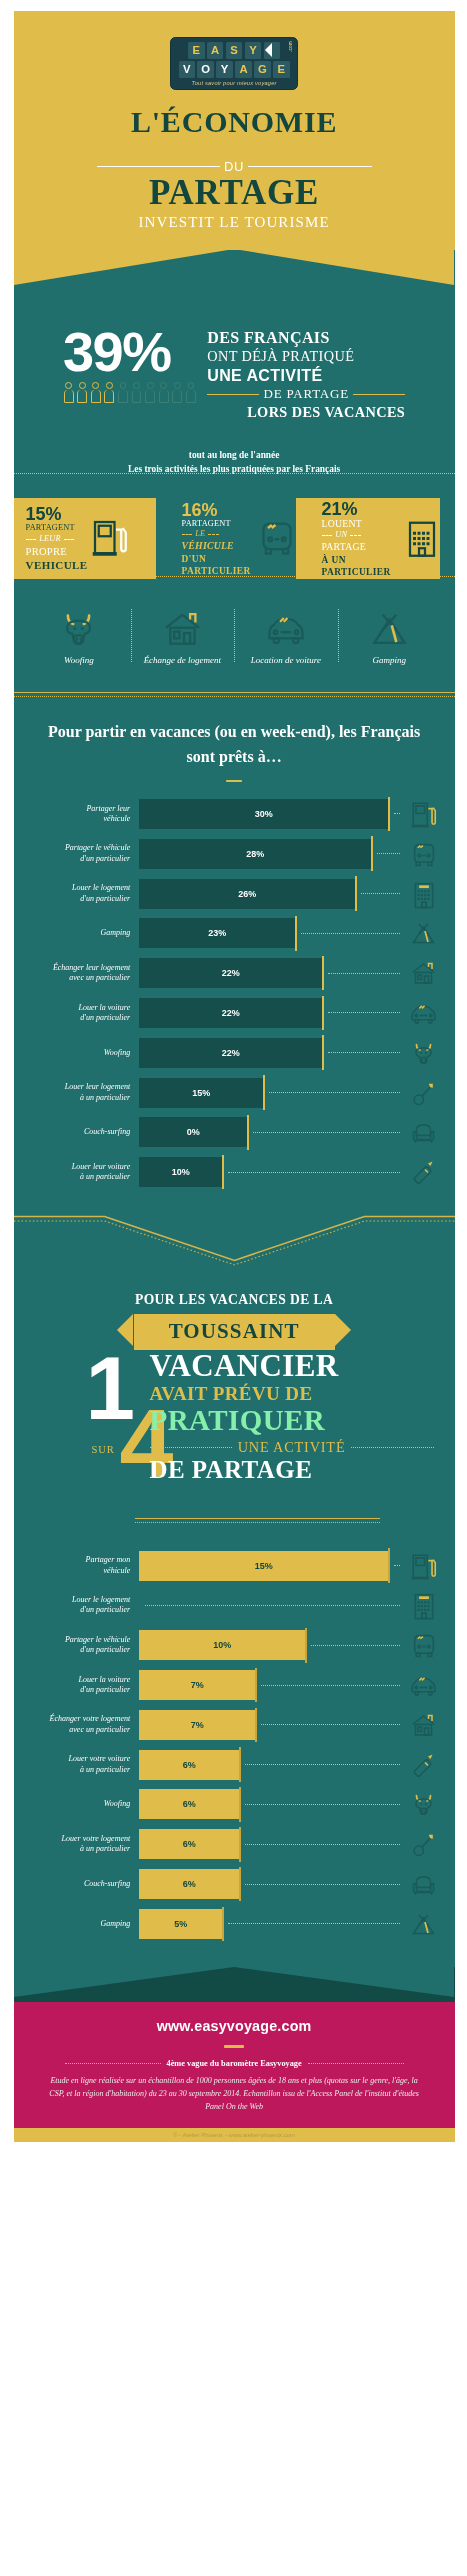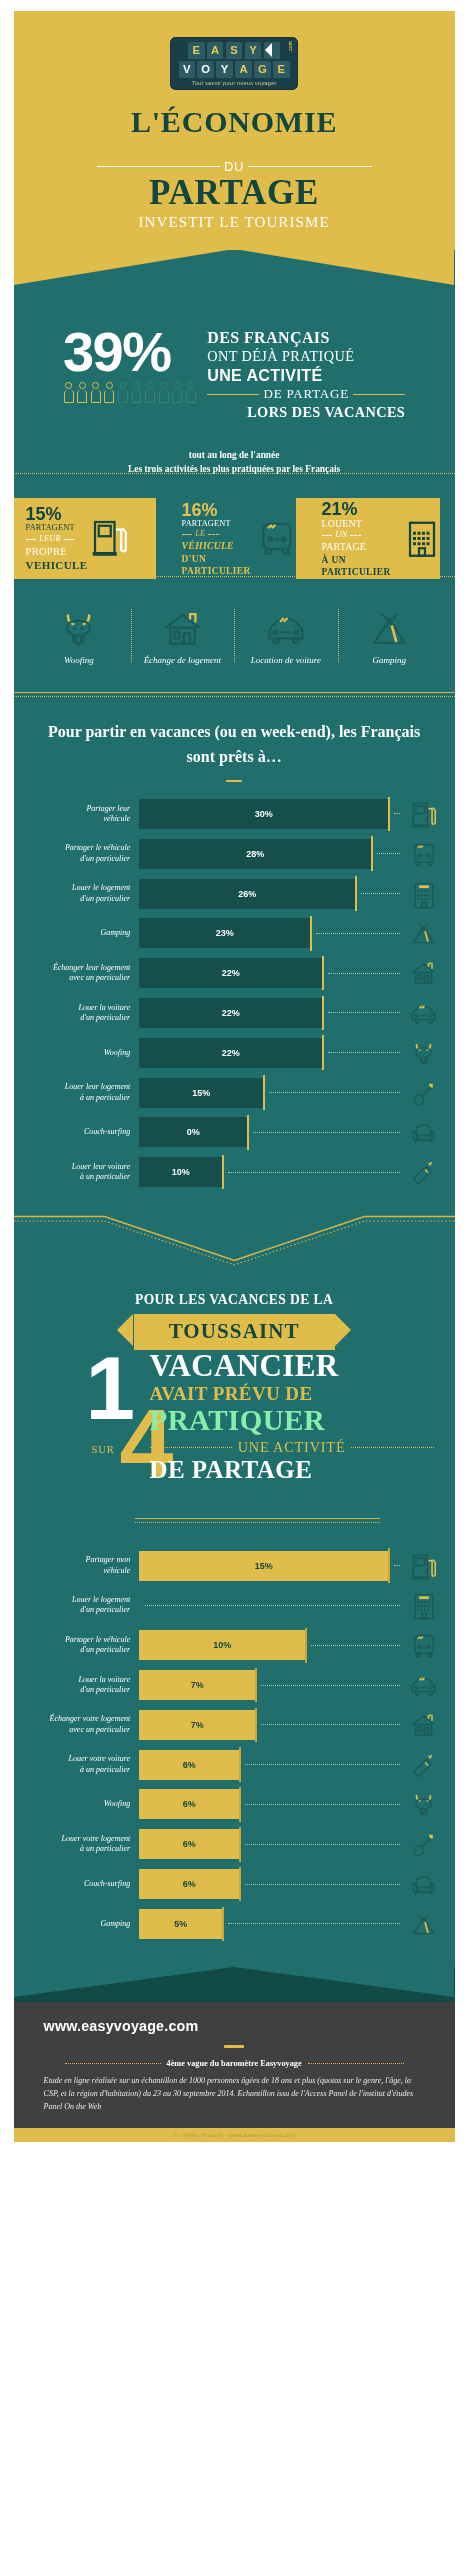--- a/index.html
+++ b/index.html
@@ -298,21 +298,21 @@
 
   
   .foot-chev { height:35px; position:relative; background:#124a46; }
   .foot-chev:before {
     content:""; position:absolute; left:0; top:0;
     width:0;height:0;
     border-left:220px solid #216f6c;
     border-right:220px solid #216f6c;
     border-bottom:30px solid transparent;
   }
-  .footer { background:#404040; padding:16.6px 30px 15px 30px; text-align:left; }
+  .footer { background:#be185d; padding:16.6px 30px 15px 30px; text-align:center; }
   .f-url {
     color:#ffffff; font-family:"Liberation Sans",sans-serif; font-weight:bold;
     font-size:14.3px; letter-spacing:0.2px;
   }
   .f-dash { width:19.6px;height:3px;background:#e0bd4a;margin:10.6px auto 10.6px auto;border-radius:0.8px;}
   .f-baro-row { display:flex; align-items:center; gap:6px; padding:0 21px; }
   .f-baro-rule { flex:1; height:0; border-top:0.8px dotted #d8b54a; }
   .f-baro {
     color:#ffffff; font-family:"Liberation Serif",serif; font-weight:bold; font-size:8.3px;
   }
@@ -668,21 +668,21 @@
                 </g>
     <rect x="20" y="44" width="8" height="10" fill="none" stroke="#1a5a58" stroke-width="3"></rect>
               </svg>
             </div>
           </div>
           <div class="bar-row">
             <div class="bar-lab">
               <div>Gamping</div>
             </div>
             <div class="bar-track">
-              <div class="bar teal" style="width:171px">
+              <div class="bar teal" style="width:156px">
                 <span class="bar-val">23%</span>
                 <span class="cap-end"></span>
               </div>
               <div class="lead"></div>
             </div>
             <div class="bar-ico">
               <svg width="27" height="30" viewBox="0 0 54 54">
     <path d="M18 9 L36 29 M36 9 L18 29" stroke="#1a5a58" stroke-width="3" fill="none"></path>
     <path d="M27 15 L7 46 H47 z" fill="none" stroke="#1a5a58" stroke-width="3"></path>
     <path d="M30 23 L36 45" stroke="#e0bd4a" stroke-width="3.4" fill="none"></path>

